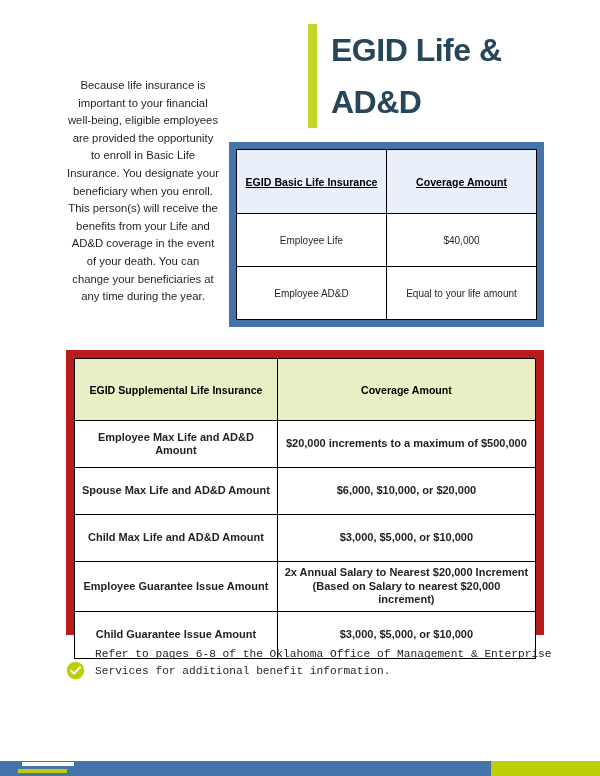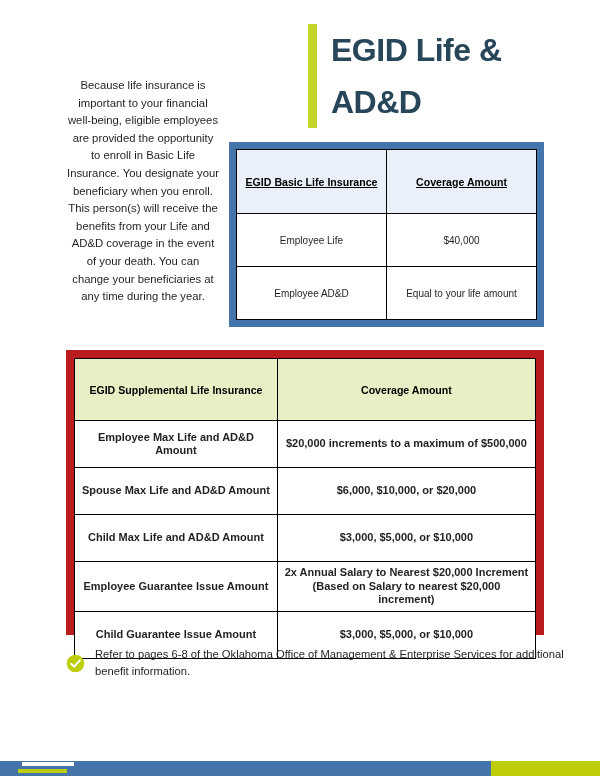--- a/index.html
+++ b/index.html
@@ -128,21 +128,22 @@
     white-space: pre-line;
   }
 
   
   .footer-note {
     position: absolute;
     left: 66px;
     top: 646px;
     width: 500px;
     display: flex;
-    align-items: center;
+    align-items: flex-end;
+    font-family: Liberation Mono, monospace;
   }
   .check-circle-icon {
     flex: 0 0 19px;
     width: 19px;
     height: 19px;
     margin-top: 1px;
     margin-right: 10px;
   }
   .footer-note-text {
     font-size: 11.2px;

